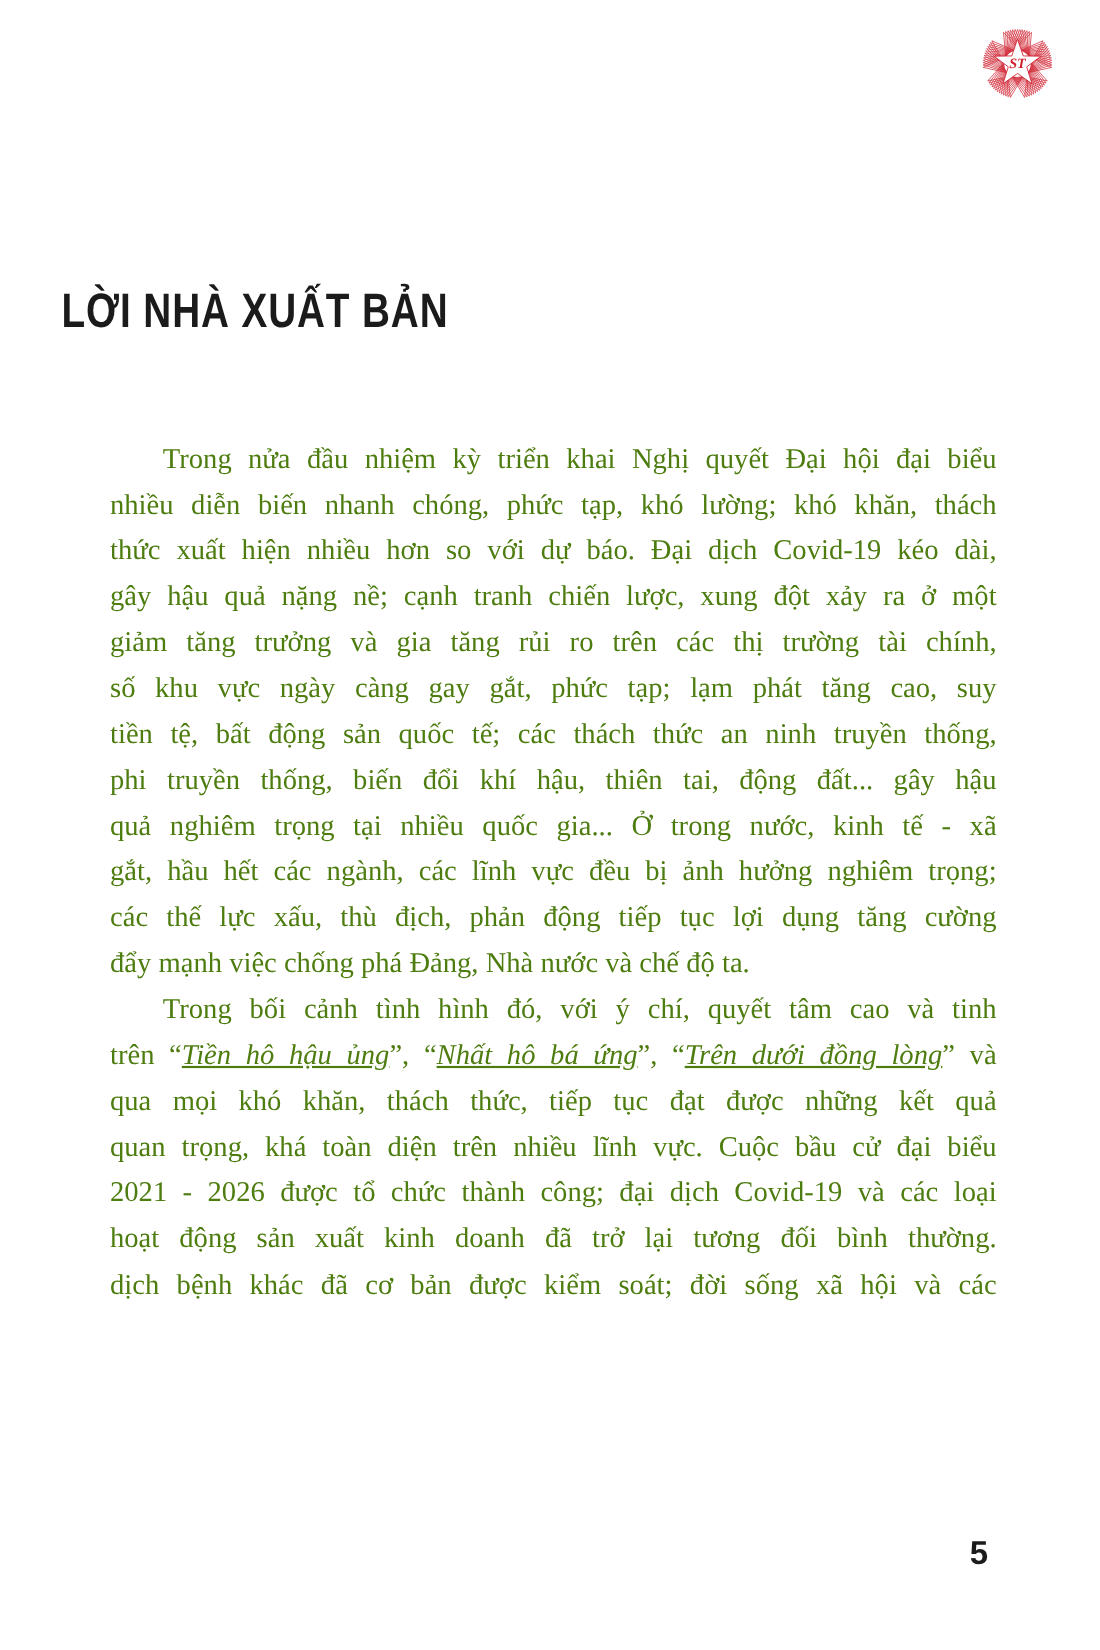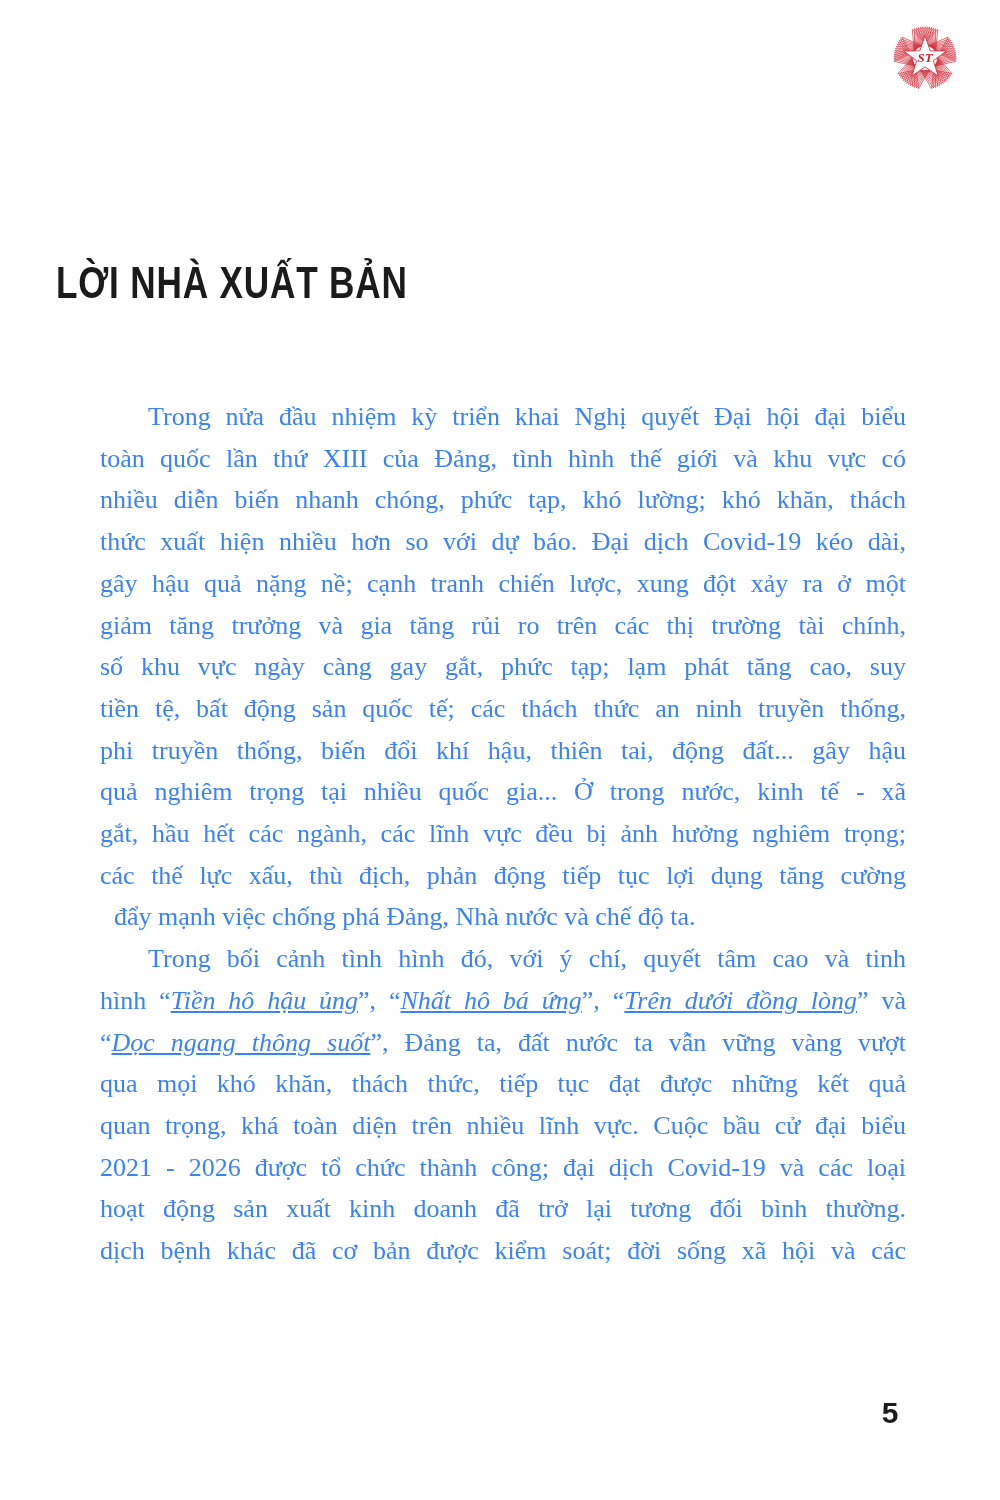--- a/index.html
+++ b/index.html
@@ -48,24 +48,24 @@
     top: 396px;
     width: 806px;
   }
   .line {
     font-family: "Liberation Serif", "DejaVu Serif", serif;
     font-size: 26px;
     line-height: 41.7px;
     white-space: nowrap;
     text-align: justify;
     text-align-last: justify;
-    color: #3b82f6;
+    color: #4d7c0f;
   }
   .line.ind { text-indent: 48px; }
-  .line.noj { text-align-last: left; margin-left: 14px; }
+  .line.noj { text-align-last: left; }
   .it { font-style: italic; text-decoration: underline; }
   .page-number {
     position: absolute;
     left: 862px;
     top: 1396px;
     width: 56px;
     text-align: center;
     font-family: "Liberation Sans", "DejaVu Sans", sans-serif;
     font-weight: 700;
     font-size: 30px;
@@ -101,35 +101,33 @@
       <text x="0" y="6" text-anchor="middle" font-family="Liberation Serif, serif" font-size="19" font-style="italic" font-weight="700" fill="#cf1f2e">ST</text>
     </svg>
   </div>
 
   <div class="title-wrap">
     <h1 class="title" style="margin:0">LỜI NHÀ XUẤT BẢN</h1>
   </div>
 
   <div class="body-text">
       <div class="line ind"><span>Trong nửa đầu nhiệm kỳ triển khai Nghị quyết Đại hội đại biểu</span></div>
-      <div class="line"><span>toàn quốc lần thứ XIII của Đảng, tình hình thế giới và khu vực có</span></div>
       <div class="line"><span>nhiều diễn biến nhanh chóng, phức tạp, khó lường; khó khăn, thách</span></div>
       <div class="line"><span>thức xuất hiện nhiều hơn so với dự báo. Đại dịch Covid-19 kéo dài,</span></div>
       <div class="line"><span>gây hậu quả nặng nề; cạnh tranh chiến lược, xung đột xảy ra ở một</span></div>
       <div class="line"><span>giảm tăng trưởng và gia tăng rủi ro trên các thị trường tài chính,</span></div>
       <div class="line"><span>số khu vực ngày càng gay gắt, phức tạp; lạm phát tăng cao, suy</span></div>
       <div class="line"><span>tiền tệ, bất động sản quốc tế; các thách thức an ninh truyền thống,</span></div>
       <div class="line"><span>phi truyền thống, biến đổi khí hậu, thiên tai, động đất... gây hậu</span></div>
       <div class="line"><span>quả nghiêm trọng tại nhiều quốc gia... Ở trong nước, kinh tế - xã</span></div>
       <div class="line"><span>gắt, hầu hết các ngành, các lĩnh vực đều bị ảnh hưởng nghiêm trọng;</span></div>
       <div class="line"><span>các thế lực xấu, thù địch, phản động tiếp tục lợi dụng tăng cường</span></div>
       <div class="line noj"><span>đẩy mạnh việc chống phá Đảng, Nhà nước và chế độ ta.</span></div>
       <div class="line ind"><span>Trong bối cảnh tình hình đó, với ý chí, quyết tâm cao và tinh</span></div>
-      <div class="line"><span>hình “</span><span class="it">Tiền hô hậu ủng</span><span>”, “</span><span class="it">Nhất hô bá ứng</span><span>”, “</span><span class="it">Trên dưới đồng lòng</span><span>” và</span></div>
-      <div class="line"><span>“</span><span class="it">Dọc ngang thông suốt</span><span>”, Đảng ta, đất nước ta vẫn vững vàng vượt</span></div>
+      <div class="line"><span>trên “</span><span class="it">Tiền hô hậu ủng</span><span>”, “</span><span class="it">Nhất hô bá ứng</span><span>”, “</span><span class="it">Trên dưới đồng lòng</span><span>” và</span></div>
       <div class="line"><span>qua mọi khó khăn, thách thức, tiếp tục đạt được những kết quả</span></div>
       <div class="line"><span>quan trọng, khá toàn diện trên nhiều lĩnh vực. Cuộc bầu cử đại biểu</span></div>
       <div class="line"><span>2021 - 2026 được tổ chức thành công; đại dịch Covid-19 và các loại</span></div>
       <div class="line"><span>hoạt động sản xuất kinh doanh đã trở lại tương đối bình thường.</span></div>
       <div class="line"><span>dịch bệnh khác đã cơ bản được kiểm soát; đời sống xã hội và các</span></div>
     </div>
 
   <div class="page-number">5</div>
 
 </div>

